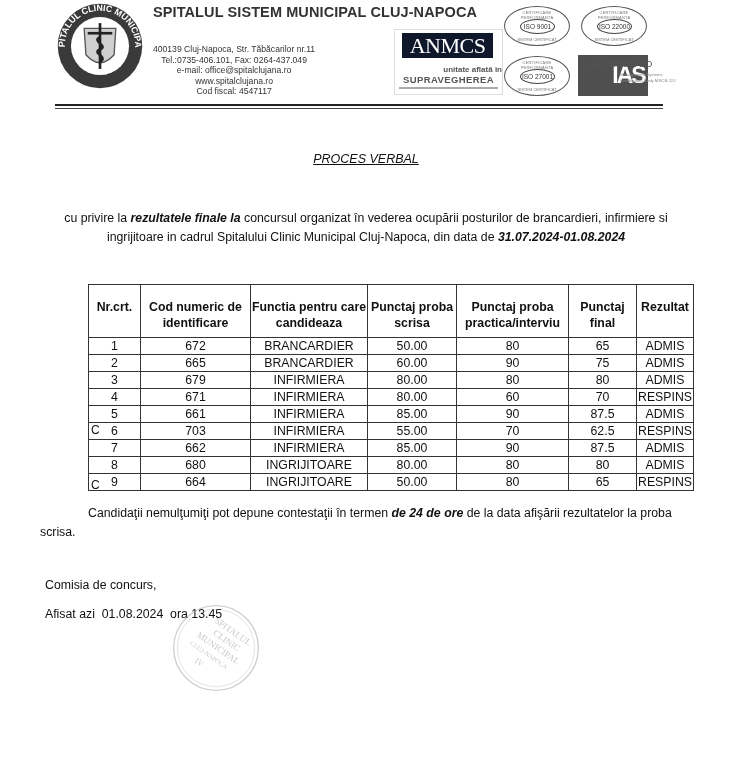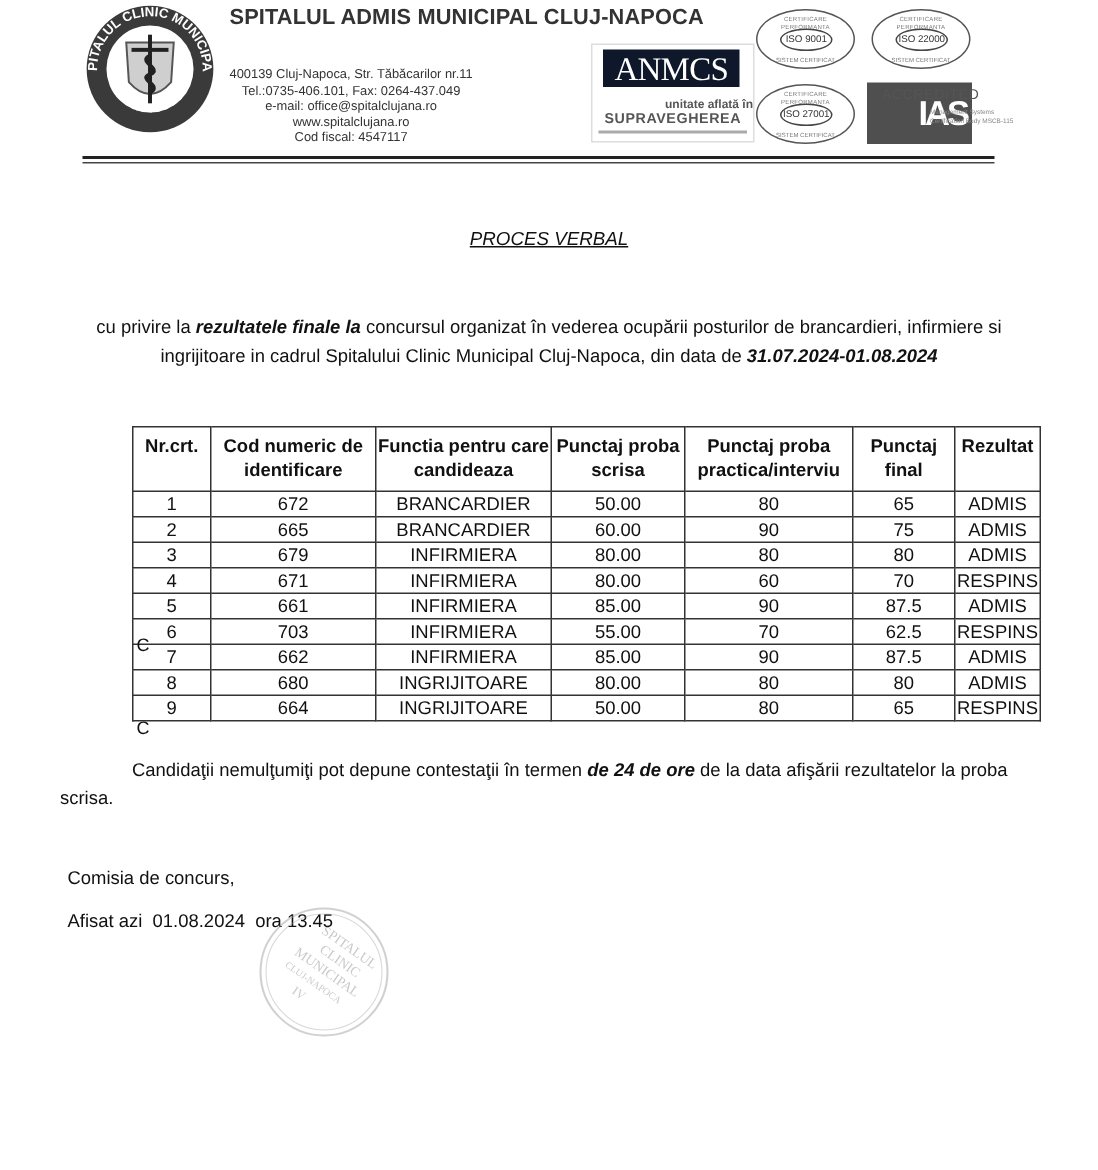--- a/index.html
+++ b/index.html
@@ -34,21 +34,21 @@
 
   
   .doc { font-family: "Liberation Sans", sans-serif; font-size: 12.3px; }
   .title { position: absolute; left: 0; width: 732px; top: 152px; text-align: center; font-weight: normal; font-style: italic; text-decoration: underline; font-size: 12.5px; }
   .intro { position: absolute; left: 40px; width: 652px; top: 209px; text-align: center; line-height: 18.5px; font-size: 12.3px; }
   .bi { font-weight: bold; font-style: italic; text-align: center; }
 
   
   table.results { position: absolute; left: 88px; top: 284px; border-collapse: collapse; font-size: 12.3px; }
   table.results th, table.results td { border: 1px solid #333; padding: 0; text-align: center; }
-  table.results th { font-weight: bold; height: 38px; vertical-align: top; line-height: 16px; padding-top: 4px; }
+  table.results th { font-weight: bold; height: 38px; vertical-align: top; line-height: 16px; padding-top: 14px; }
   table.results td { height: 16px; line-height: 16px; }
   .c1 { width: 51px; } .c2 { width: 109px; } .c3 { width: 116px; } .c4 { width: 88px; }
   .c5 { width: 111px; } .c6 { width: 67px; } .c7 { width: 56px; }
 
   .stray1 { position: absolute; left: 91px; top: 423px; font-size: 12px; }
   .stray2 { position: absolute; left: 91px; top: 478px; font-size: 12px; }
 
   .notice { position: absolute; left: 40px; width: 652px; top: 504px; line-height: 19px; font-size: 12.3px; }
   .notice .indent { display: inline-block; width: 48px; }
 
@@ -72,21 +72,21 @@
   </text>
   <text font-size="8" fill="#fff" font-family="Liberation Serif, serif">
     <textPath href="#arcBot" startOffset="50%" text-anchor="middle">CLUJ NAPOCA</textPath>
   </text>
   <path d="M32 30 L68 30 L66 60 Q50 78 34 60 Z" fill="#cfcfcf" stroke="#555" stroke-width="1.5"></path>
   <rect x="48.5" y="24" width="3" height="52" fill="#222"></rect>
   <rect x="36" y="34" width="28" height="3" fill="#222"></rect>
   <path d="M50 40 C 40 44, 60 50, 50 54 C 40 58, 60 62, 50 68" stroke="#222" stroke-width="3" fill="none"></path>
 </svg>
 
-<div class="hosp-title">SPITALUL ADMIS MUNICIPAL CLUJ-NAPOCA</div>
+<div class="hosp-title">SPITALUL SISTEM MUNICIPAL CLUJ-NAPOCA</div>
 <div class="contact">
   <div>400139 Cluj-Napoca, Str. Tăbăcarilor nr.11</div>
   <div>Tel.:0735-406.101, Fax: 0264-437.049</div>
   <div>e-mail: office@spitalclujana.ro</div>
   <div>www.spitalclujana.ro</div>
   <div>Cod fiscal: 4547117</div>
 </div>
 
 <div class="anmcs">
   <div class="band">ANMCS</div>

